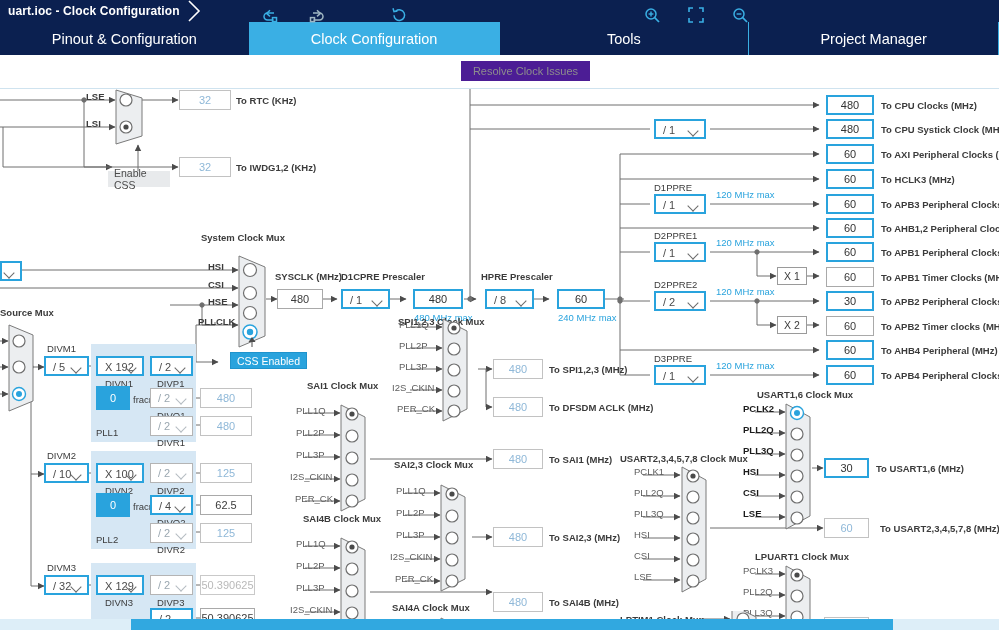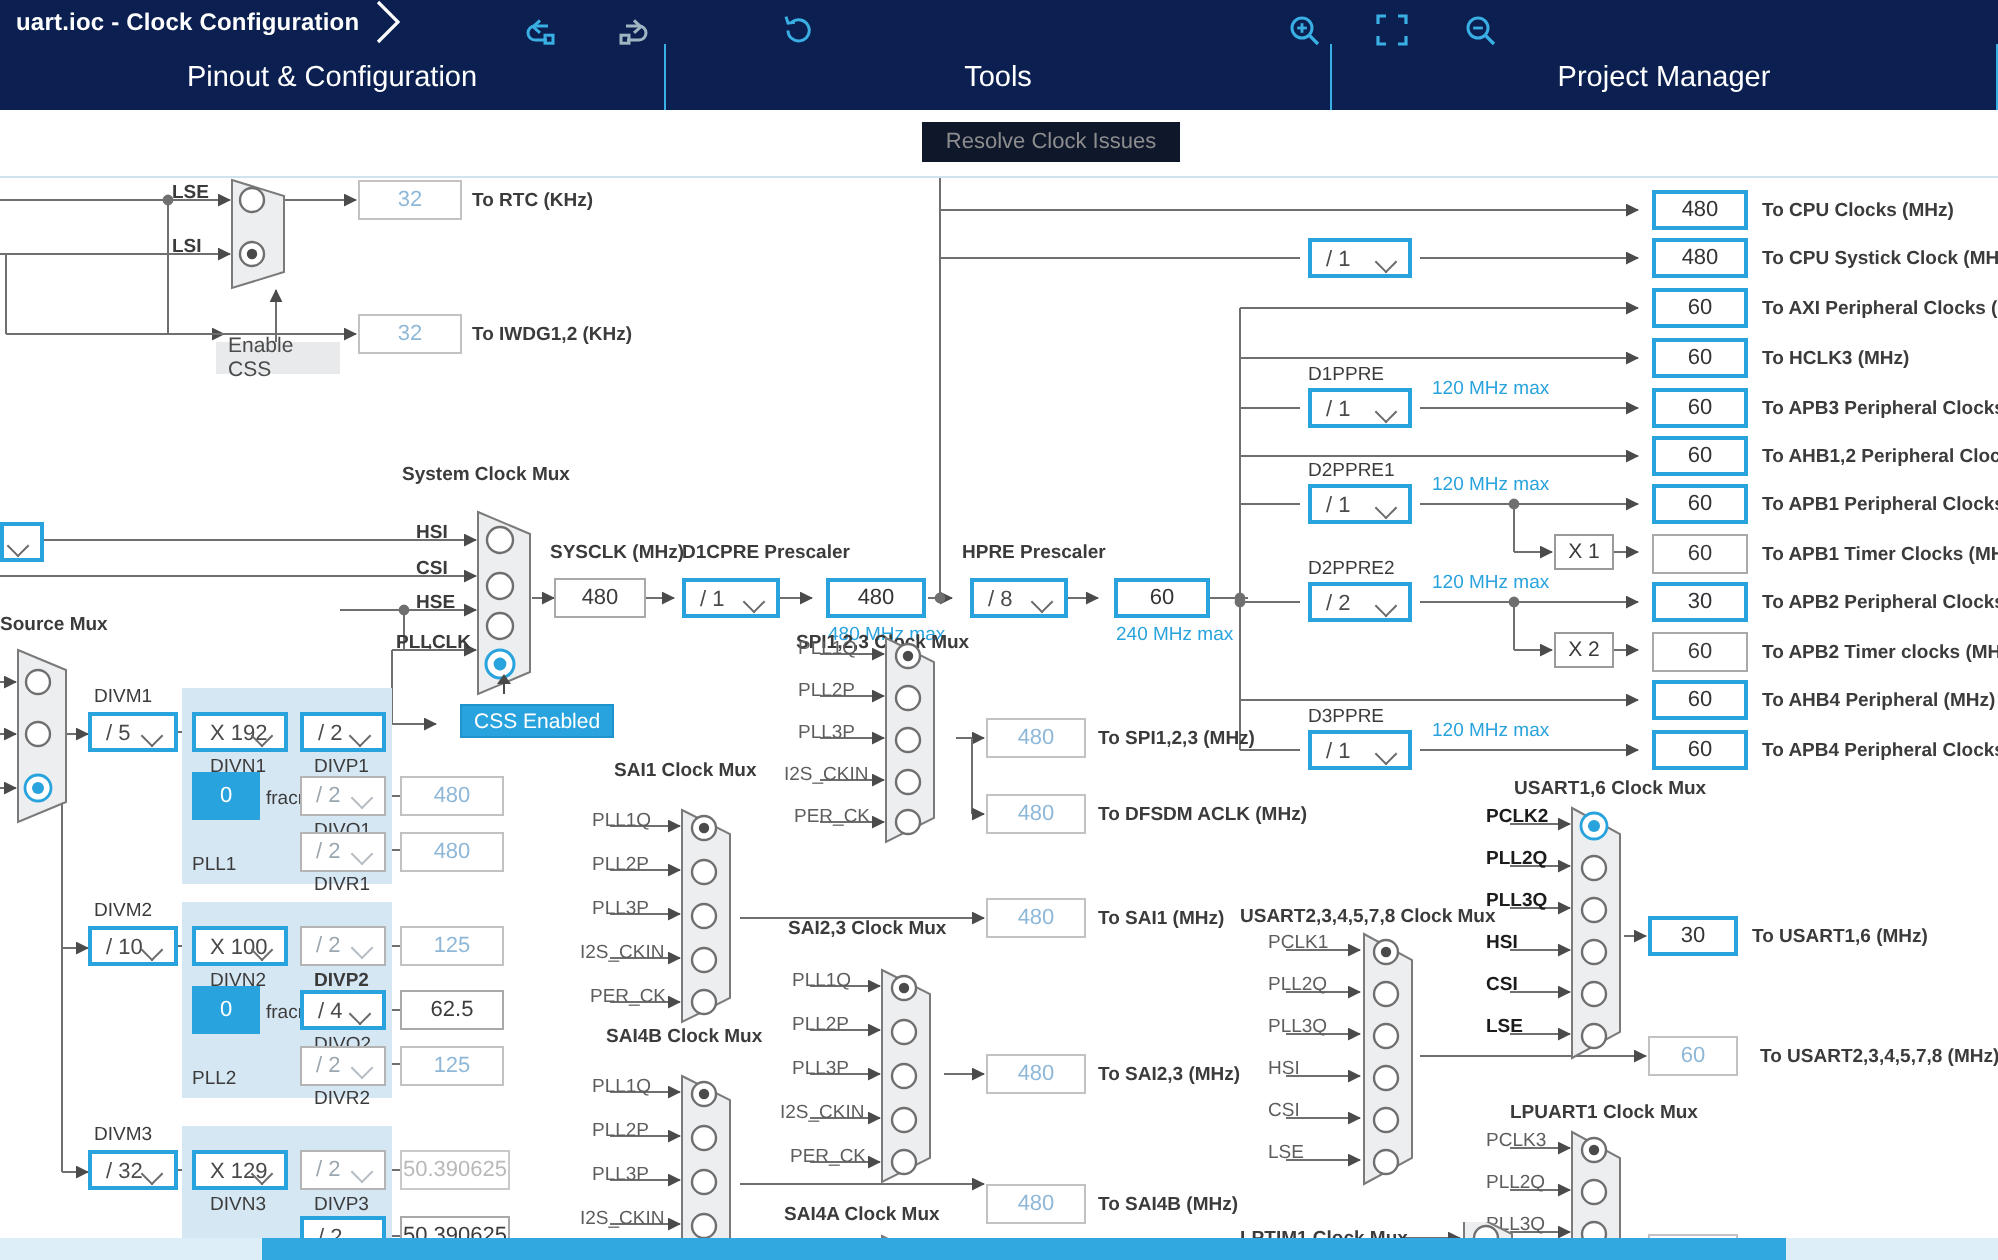--- a/index.html
+++ b/index.html
@@ -45,21 +45,21 @@
     position: absolute; left: 0; top: 60px; width: 999px; height: 29px;
     background: #ffffff; border-bottom: 1px solid #cfe3ef;
   }
   .tb-icon {
     position: absolute; top: 5px; width: 22px; height: 20px;
     display: flex; align-items: center; justify-content: center;
     color: #3aafe4;
   }
   .resolve-btn {
     position: absolute; top: 61px; left: 461px; width: 129px; height: 20px;
-    background: #0f172a; color: #8d8d8d; font-size: 11px;
+    background: #4c1d95; color: #8d8d8d; font-size: 11px;
     display: flex; align-items: center; justify-content: center;
   }
 
   
   .canvas {
     position: absolute; left: 0; top: 89px; width: 999px; height: 541px;
     background: #ffffff; overflow: hidden;
   }
   .canvas svg.wires { position: absolute; left: 0; top: 0; }
 
@@ -150,20 +150,23 @@
     <div class="tb-chev">
       <svg width="16" height="22" viewBox="0 0 16 22">
         <path d="M2 1 L12 11 L2 21" fill="none" stroke="#ffffff" stroke-width="1.6"></path>
       </svg>
     </div>
   </div>
 
   <div class="tabbar">
     <div class="tab dark">
       <span>Pinout &amp; Configuration</span>
+    </div>
+    <div class="tab active">
+      <span>Clock Configuration</span>
     </div>
     <div class="tab dark">
       <span>Tools</span>
     </div>
     <div class="tab dark">
       <span>Project Manager</span>
     </div>
   </div>
 
   <div class="toolbar"></div>
@@ -543,21 +546,21 @@
     <div class="fracn" style="left:96px; top:404px;">
       <span>0</span>
     </div>
     <div class="lbl" style="left:133px; top:412px;">fracn2</div>
     <div class="lbl" style="left:96px; top:445px;">PLL2</div>
 
     <div class="combo dim" style="left:150px; top:374px; width:43px;">
       <span class="ctext">/ 2</span>
       <span class="carr"></span>
     </div>
-    <div class="lbl" style="left:157px; top:396px;font-weight:bold;">DIVP2</div>
+    <div class="lbl" style="left:157px; top:396px;">DIVP2</div>
     <div class="vbox dim" style="left:200px; top:374px; width:52px;">
       <span>125</span>
     </div>
 
     <div class="combo sel" style="left:150px; top:406px; width:43px;">
       <span class="ctext">/ 4</span>
       <span class="carr"></span>
     </div>
     <div class="lbl" style="left:157px; top:428px;">DIVQ2</div>
     <div class="vbox" style="left:200px; top:406px; width:52px;">

